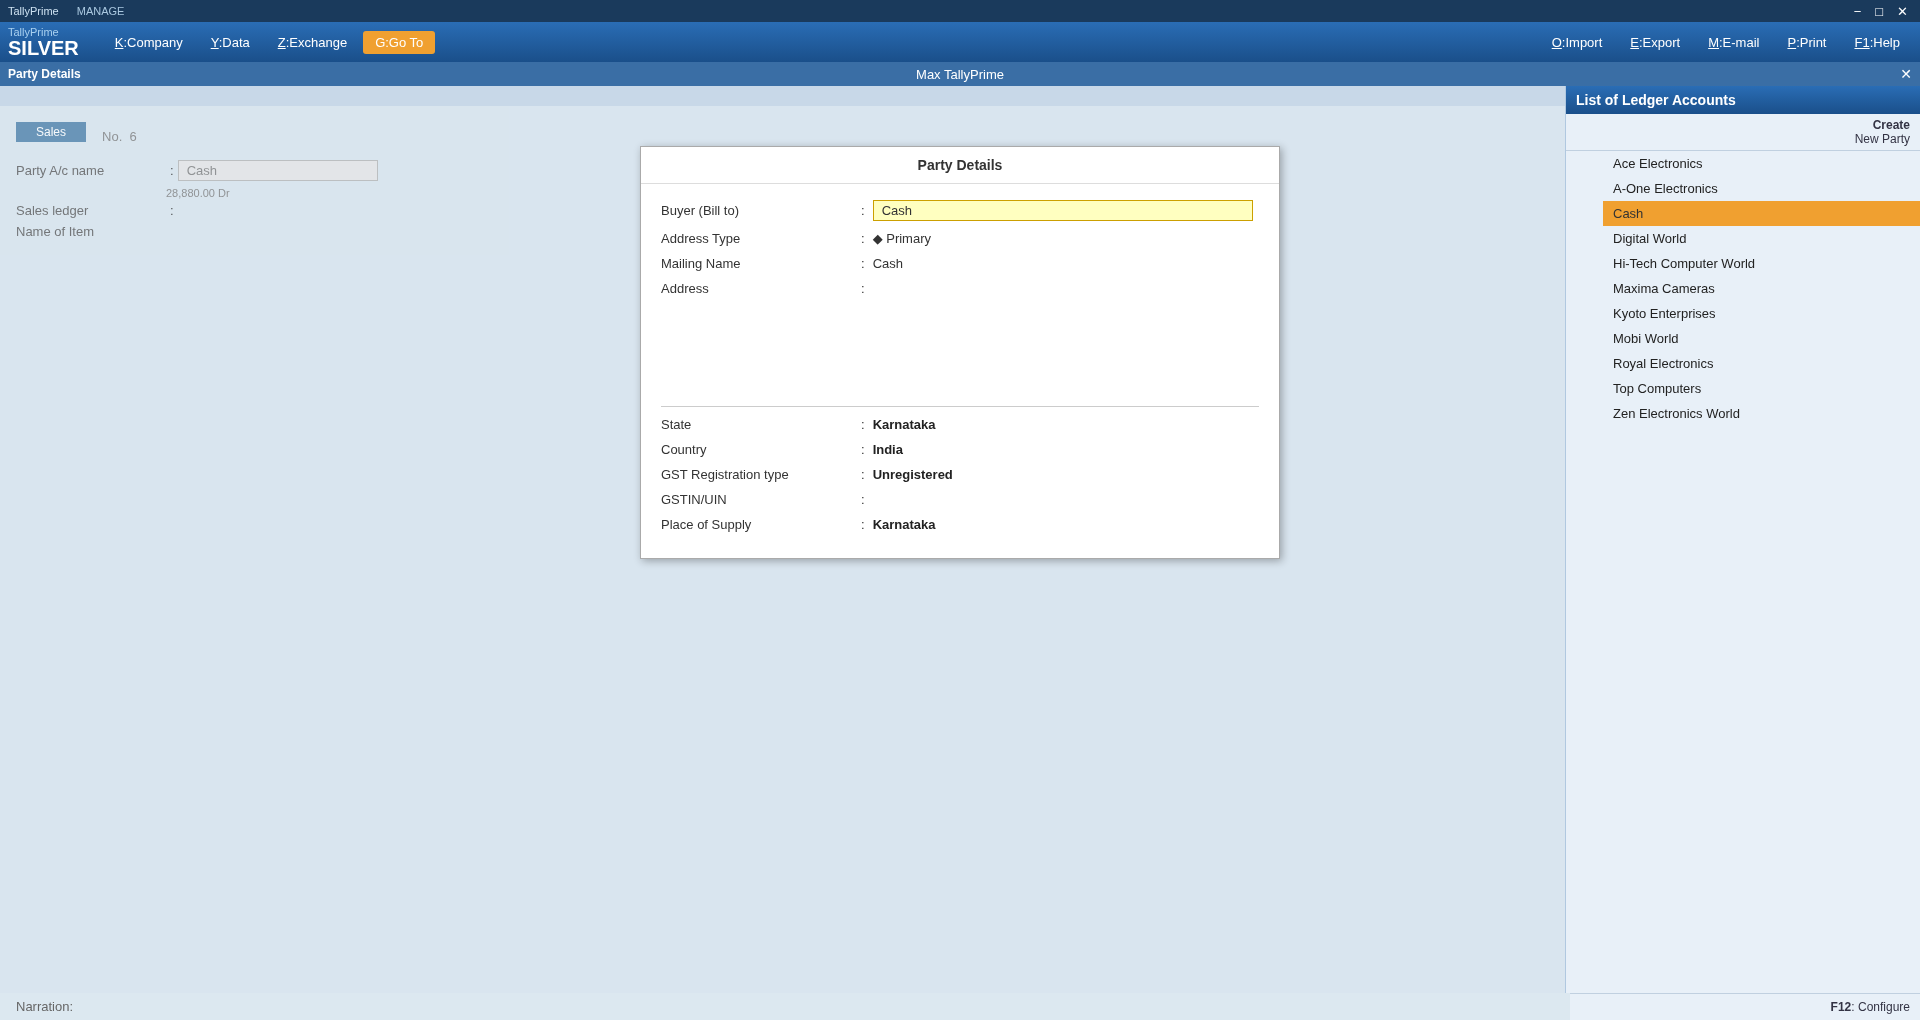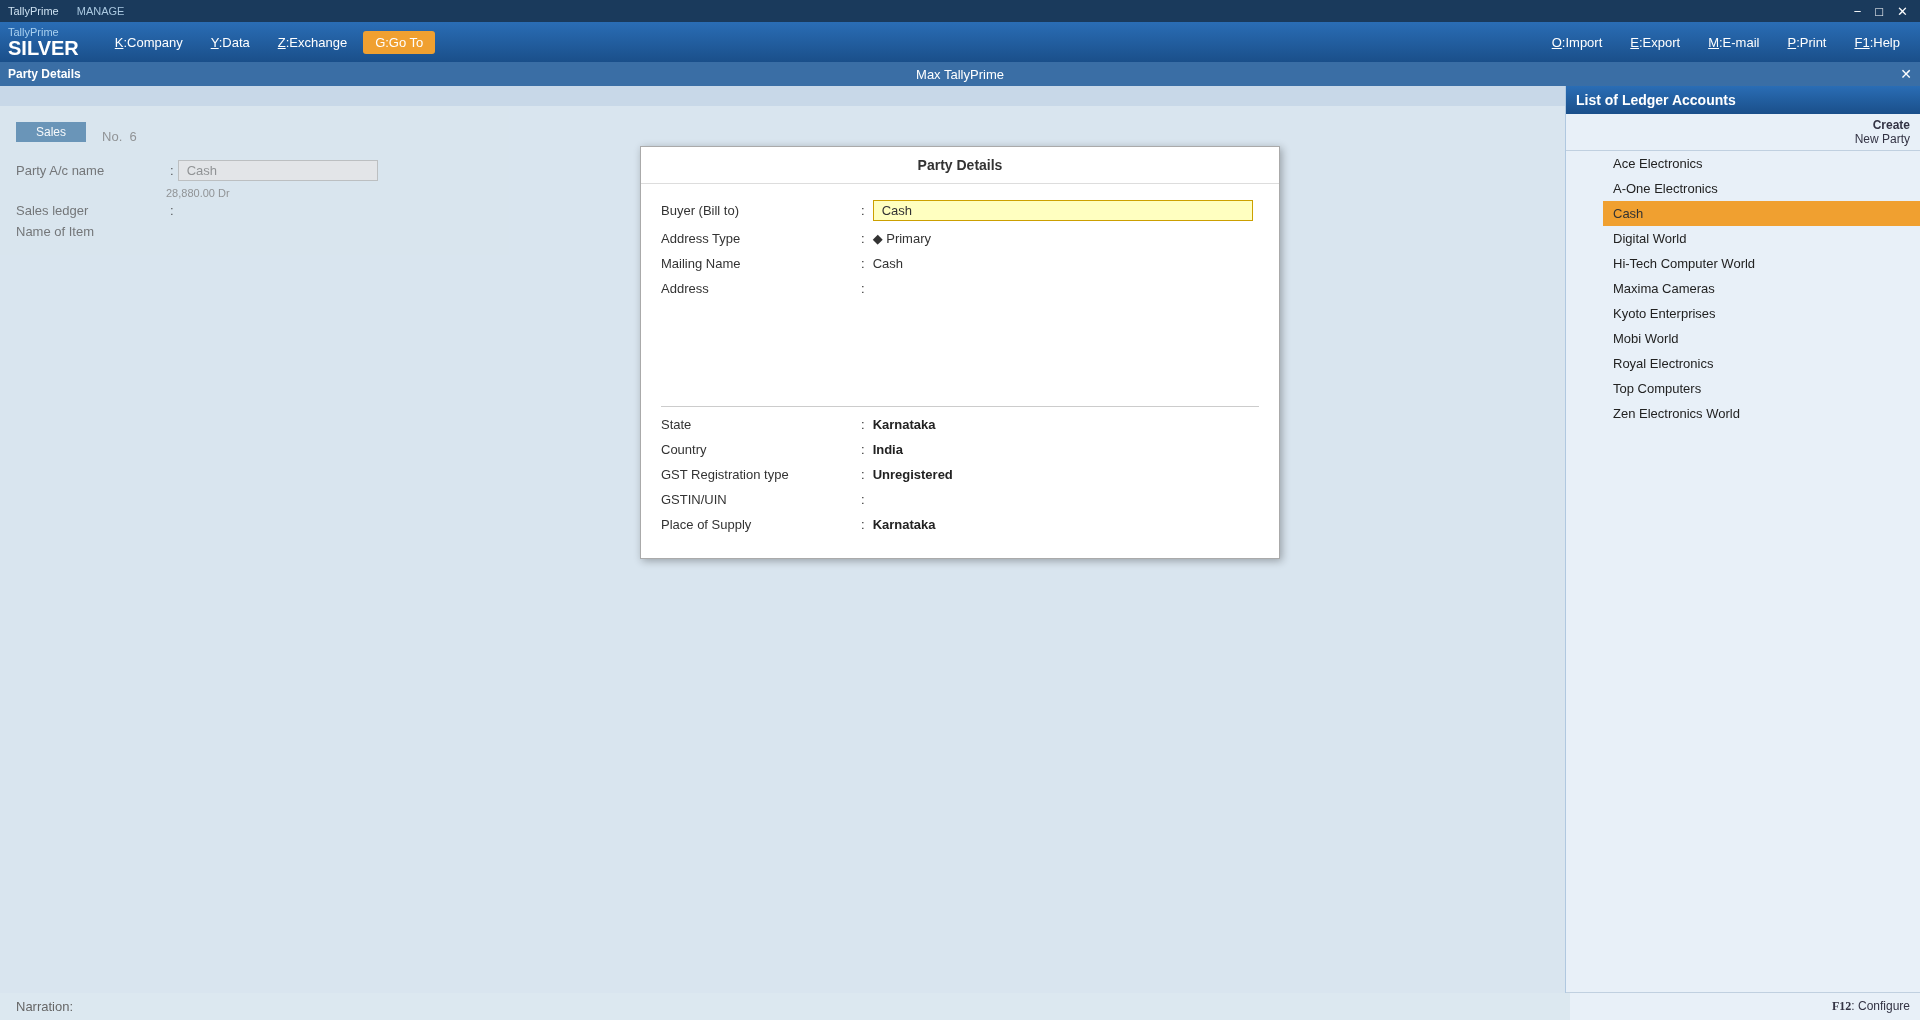--- a/index.html
+++ b/index.html
@@ -239,21 +239,21 @@
       color: #333;
       font-weight: normal;
     }
     .ledger-footer {
       border-top: 1px solid #c0d0e0;
       padding: 6px 10px;
       text-align: right;
       font-size: 12px;
       color: #334;
     }
-    .ledger-footer span.key { font-weight: bold; font-family: Liberation Serif, serif; }
+    .ledger-footer span.key { font-weight: bold; }
 
     
     .narration-area {
       position: absolute;
       bottom: 0;
       left: 0;
       right: 350px;
       padding: 6px 16px;
       font-size: 13px;
       color: #666;

